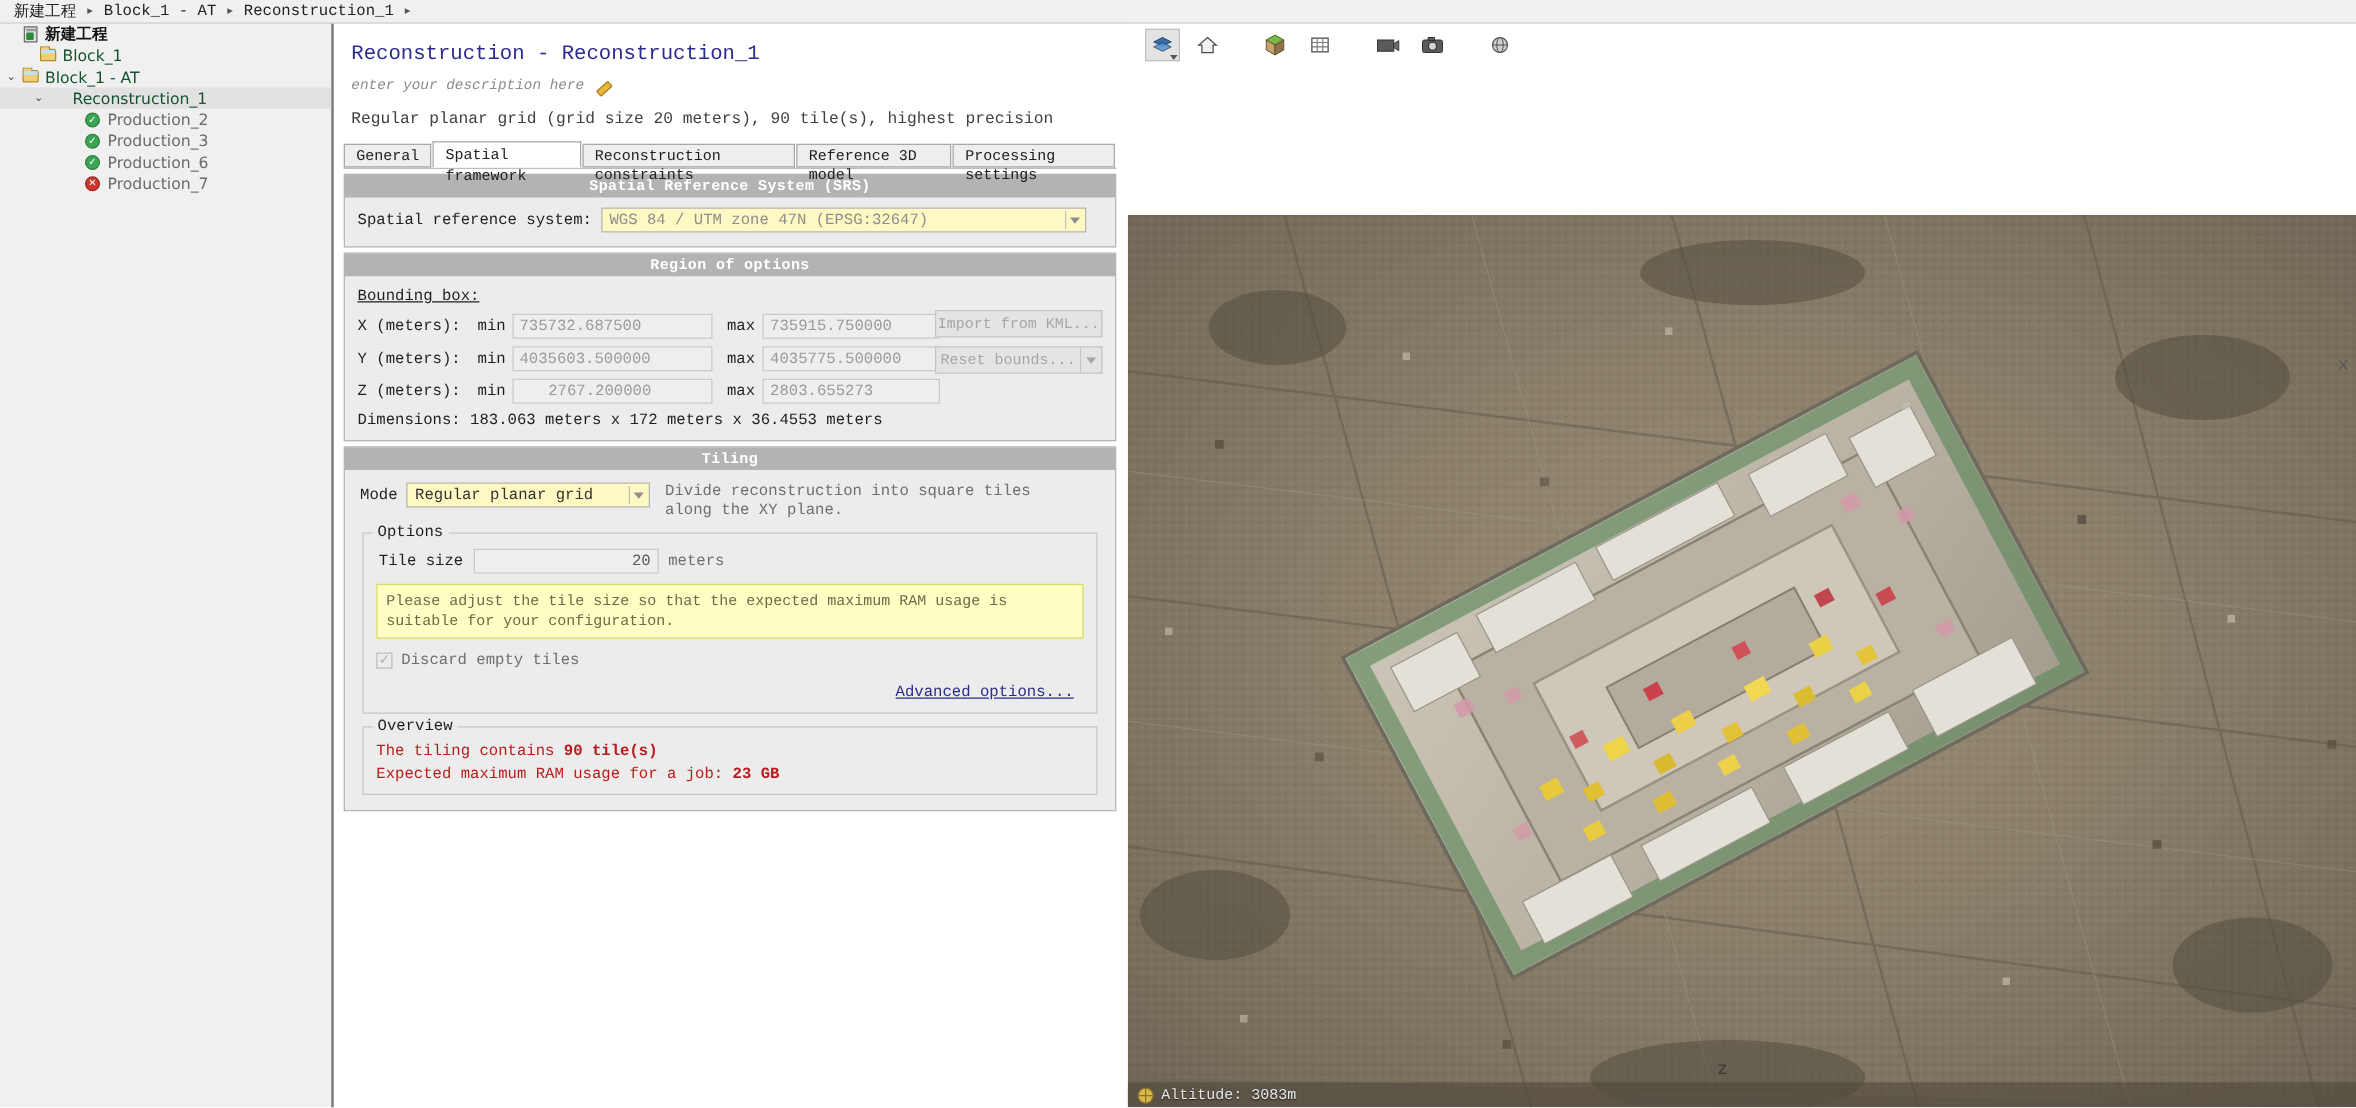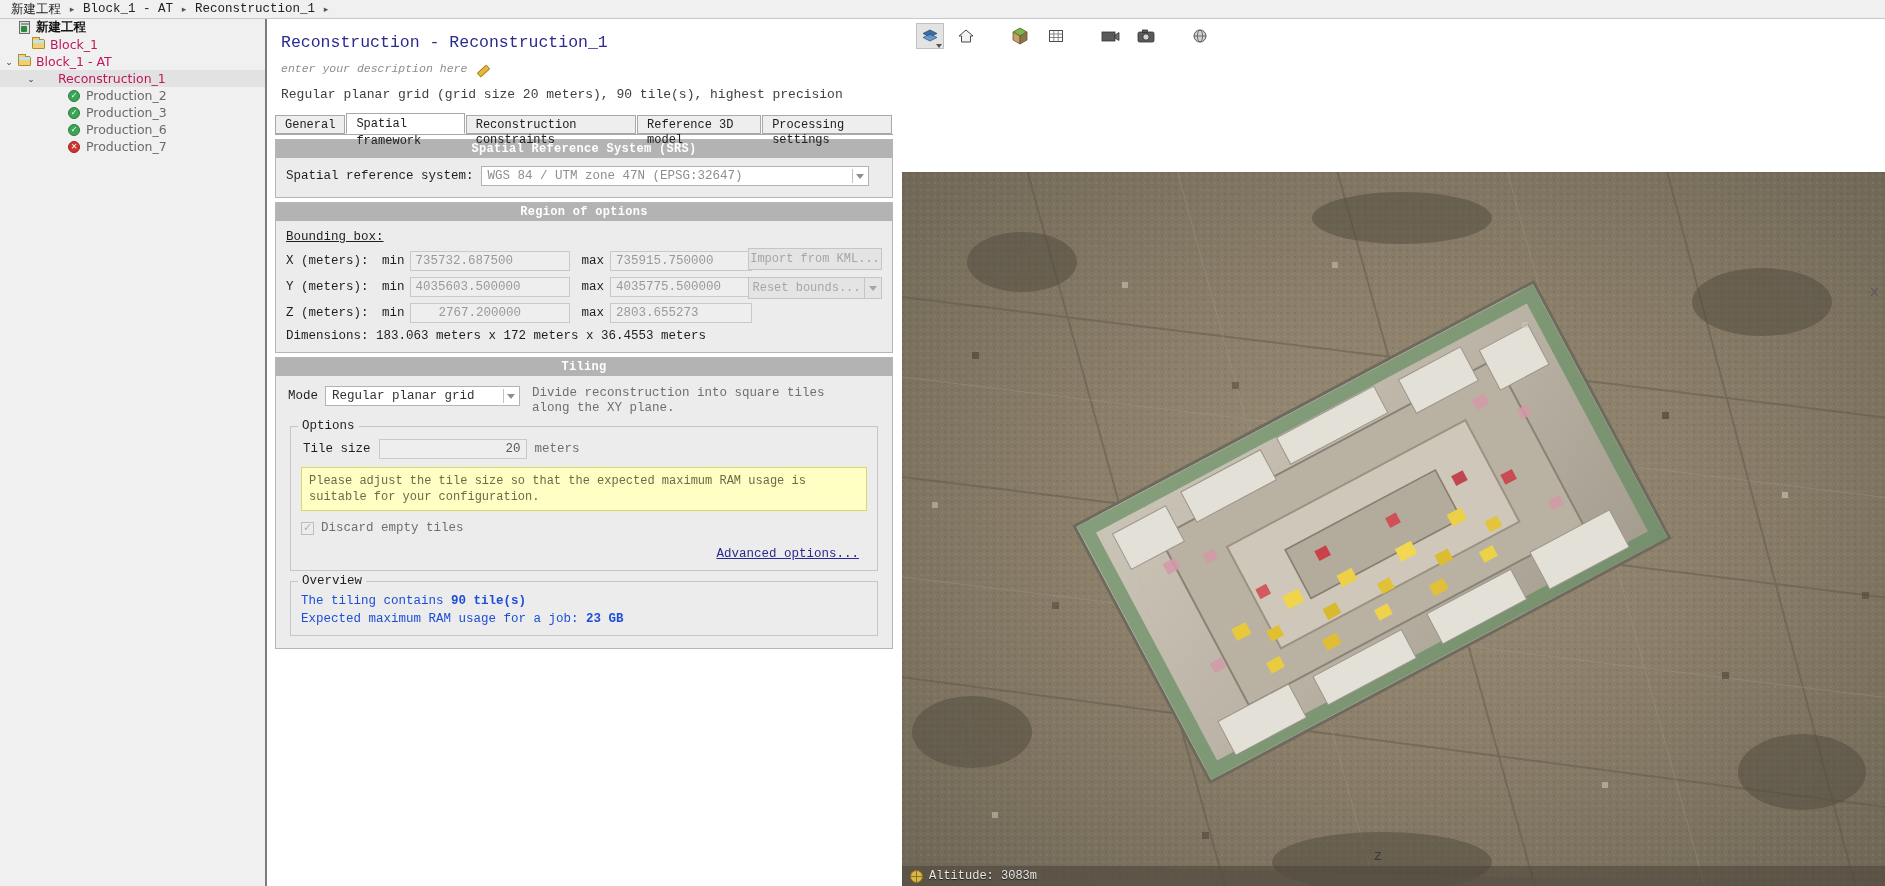--- a/index.html
+++ b/index.html
@@ -92,21 +92,21 @@
     font-size: 9px; color: #fff; font-family: "DejaVu Sans", sans-serif;
     line-height: 1;
   }
   .ico-status.ok { background: #3aa655; border: 1px solid #2c7c40; }
   .ico-status.err { background: #d0342c; border: 1px solid #9e2721; }
   .ico-status.ok:after { content: "\2713"; font-size: 8px; }
   .ico-status.err:after { content: "\2715"; font-size: 8px; }
 
   .tree-label {
     font-family: "DejaVu Sans", sans-serif;
-    font-size: 12.5px; color: #be185d;
+    font-size: 12.5px; color: #14532d;
   }
   .tree-label.bold { font-weight: bold; color: #141414; }
   .tree-label.dim { color: #6a6a6a; }
 
   
   .main-pane {
     position: absolute; left: 269px; top: 19px;
     width: 633px; height: 867px;
     background: #ffffff;
     overflow: hidden;
@@ -194,21 +194,21 @@
     font-family: "Liberation Mono", monospace;
     font-size: 12.5px;
     color: #9a9a9a;
     padding: 2px 5px;
     height: 20px; line-height: 15px;
     white-space: nowrap; overflow: hidden;
   }
   .txtbox.num { text-align: left; }
 
   .combo {
-    background: #ffffff;
+    background: #fef9c3;
     border: 1px solid #b4b4b4;
     height: 20px;
     display: flex; align-items: center;
     font-family: "Liberation Mono", monospace;
     font-size: 12.5px; color: #8e8e8e;
     padding-left: 6px;
     position: relative;
   }
   .combo .arrow {
     position: absolute; right: 4px; top: 50%;
@@ -298,21 +298,21 @@
     font-family: "DejaVu Sans", sans-serif;
   }
   .link {
     font-family: "Liberation Mono", monospace;
     font-size: 12.5px; color: #2b2b8f;
     text-decoration: underline;
   }
   .link-row { display: flex; justify-content: flex-end; margin-top: 12px; padding-right: 8px; }
   .ov-line {
     font-family: "Liberation Mono", monospace;
-    font-size: 12.5px; color: #1d4ed8;
+    font-size: 12.5px; color: #b91c1c;
     margin-top: 4px;
   }
   .ov-line b { font-weight: bold; }
 
   
   .viewport {
     position: absolute; left: 902px; top: 19px;
     width: 983px; height: 867px;
     background: #ffffff;
     overflow: hidden;

